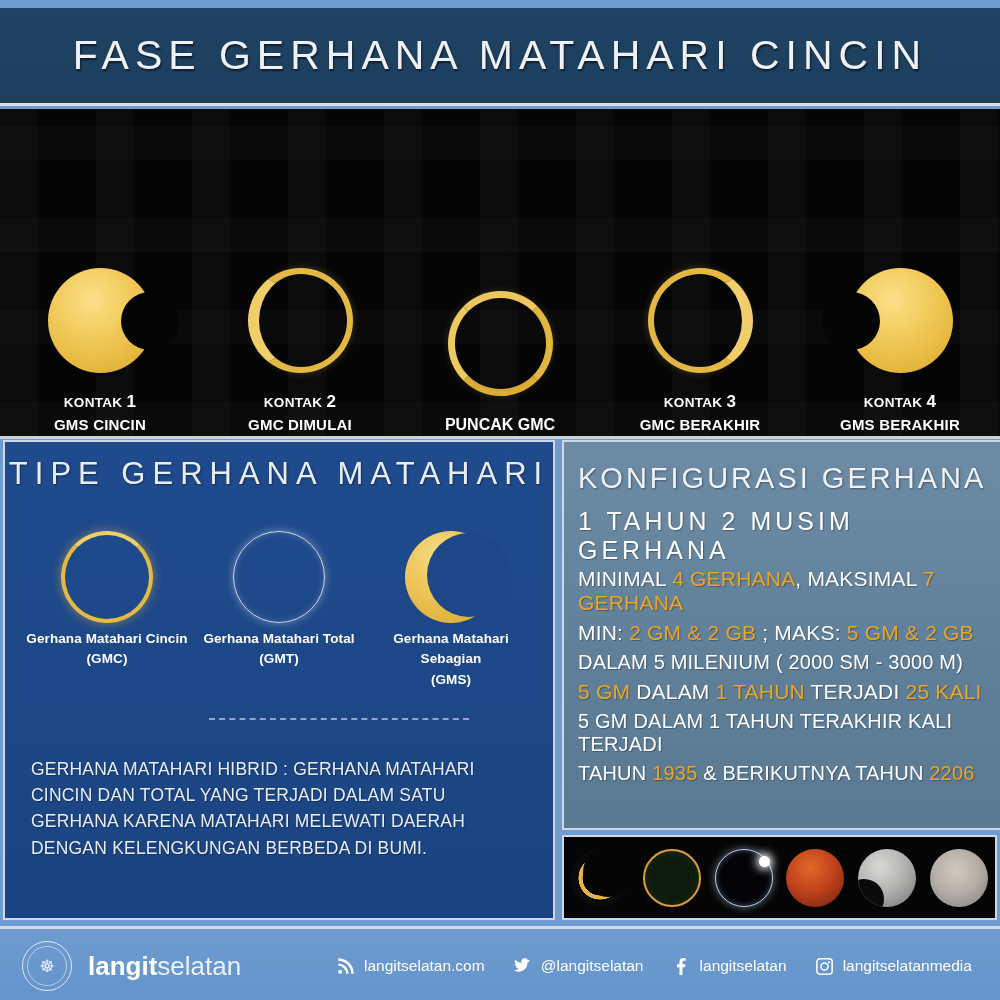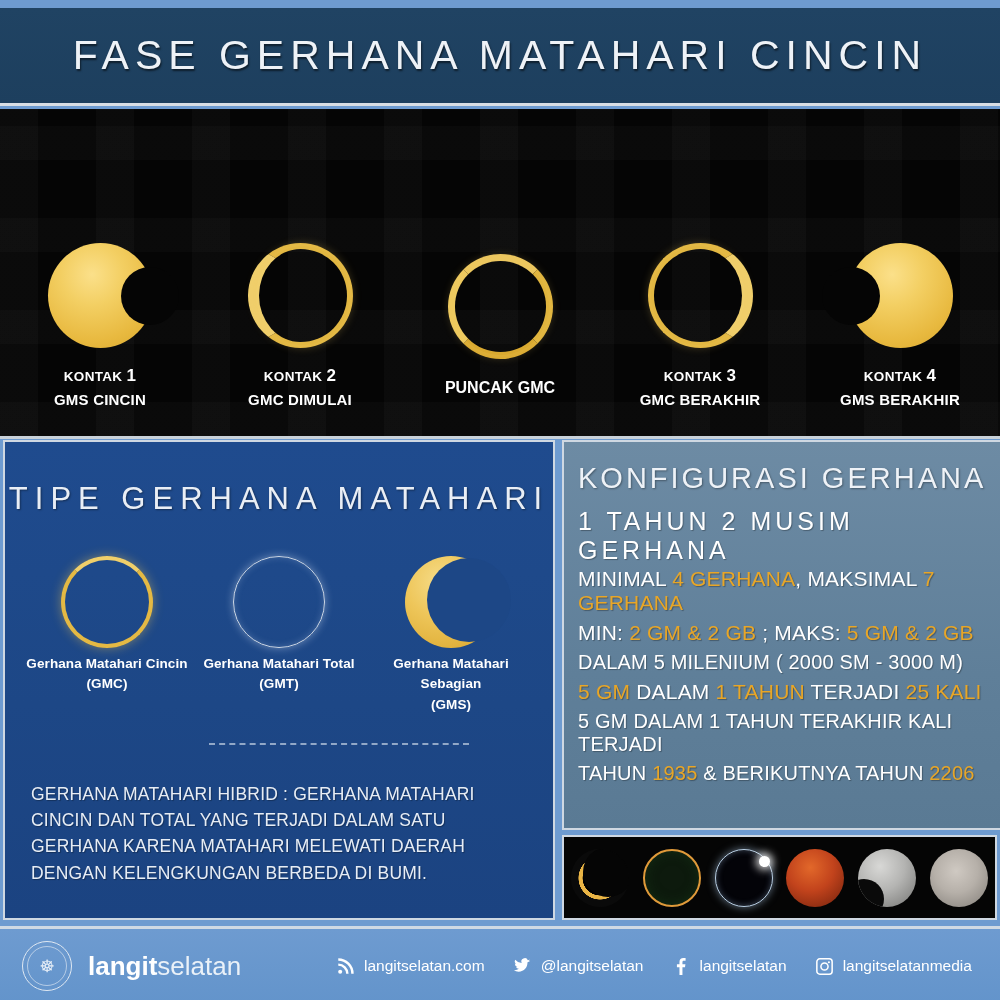--- a/index.html
+++ b/index.html
@@ -37,21 +37,21 @@
   }
   .phases .wm{
     position:absolute;inset:0;
     background:
       repeating-linear-gradient(90deg, rgba(255,255,255,.022) 0 38px, rgba(0,0,0,0) 38px 96px),
       repeating-linear-gradient(0deg, rgba(255,255,255,.020) 0 34px, rgba(0,0,0,0) 34px 92px);
     pointer-events:none;
   }
   .phase-row{
     position:absolute;left:0;top:0;width:1000px;height:327px;
-    display:flex;align-items:center;justify-content:space-around;
+    display:flex;align-items:flex-end;justify-content:space-around;
     padding-top:96px;box-sizing:border-box;
   }
   .phase{width:185px;text-align:center;position:relative;}
   .phase .art{height:130px;display:flex;align-items:center;justify-content:center;}
   .phase .cap{margin-top:4px;line-height:1.45;}
   .cap .l1{font-size:13.5px;font-weight:700;color:#ffffff;letter-spacing:.3px;}
   .cap .l1 .num{font-size:17px;}
   .cap .l2{font-size:15px;font-weight:700;color:#ffffff;letter-spacing:.2px;}
   .cap .solo{font-size:16px;font-weight:700;color:#ffffff;}
 
@@ -88,21 +88,21 @@
 
   
   .left-panel{
     position:absolute;left:3px;top:440px;width:552px;height:480px;
     background:linear-gradient(180deg,#1f4b8e 0%,#1d4786 55%,#1b4381 100%);
     border:2px solid #cfd8e2;
     box-sizing:border-box;
     overflow:hidden;
   }
   .left-panel h2{
-    margin:0;padding:39px 0 0 0;text-align:center;
+    margin:0;padding:14px 0 0 0;text-align:center;
     font-size:31px;font-weight:400;letter-spacing:7px;color:#e9eef5;
     text-shadow:1px 1px 2px rgba(0,0,0,.4);
   }
   .types{
     display:flex;justify-content:space-around;align-items:flex-start;
     margin-top:32px;padding:0 16px;
   }
   .type{width:165px;text-align:center;}
   .type .art{height:105px;display:flex;align-items:center;justify-content:center;}
   .type .tlabel{font-size:13.5px;font-weight:700;color:#ffffff;line-height:1.5;letter-spacing:.1px;}

